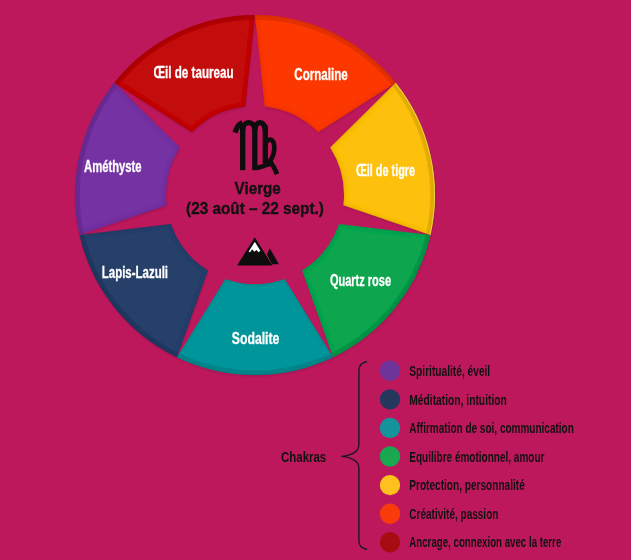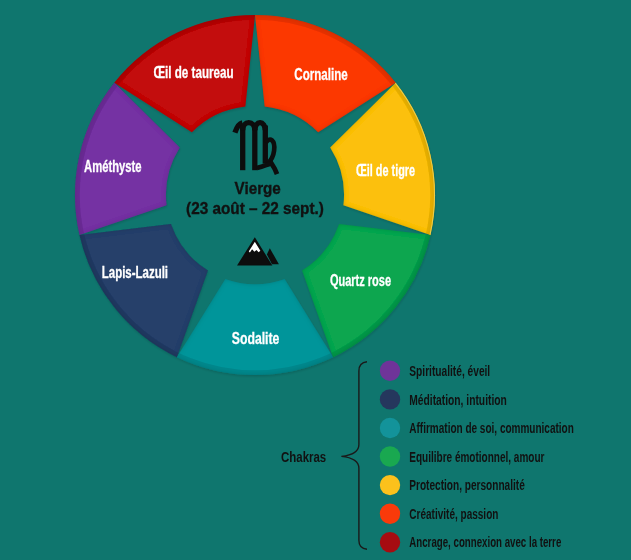--- a/index.html
+++ b/index.html
@@ -1,16 +1,16 @@
 <!DOCTYPE html>
 <html><head>
 <meta charset="utf-8">
 <style>
   html,body{margin:0;padding:0;background:#ffffff;}
-  #page{position:relative;width:631px;height:560px;background:#0f766e;overflow:hidden;
+  #page{position:relative;width:631px;height:560px;background:#be185d;overflow:hidden;
         font-family:"Liberation Sans",sans-serif;}
   svg text{font-family:"Liberation Sans",sans-serif;font-weight:bold;}
 </style>
 </head>
 <body>
 <div id="page">
 <svg width="631" height="560" viewBox="0 0 631 560">
   <defs>
     <filter id="ds" x="-15%" y="-15%" width="130%" height="130%">
       <feGaussianBlur in="SourceAlpha" stdDeviation="1.9" result="b"></feGaussianBlur>

